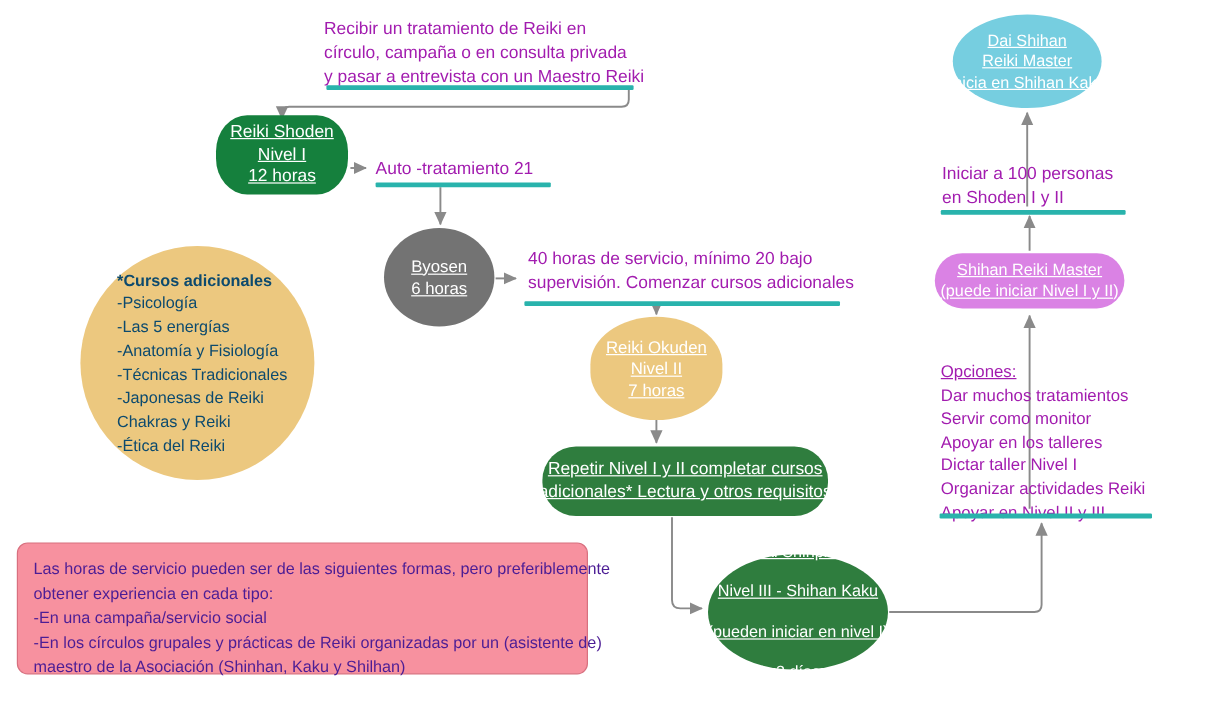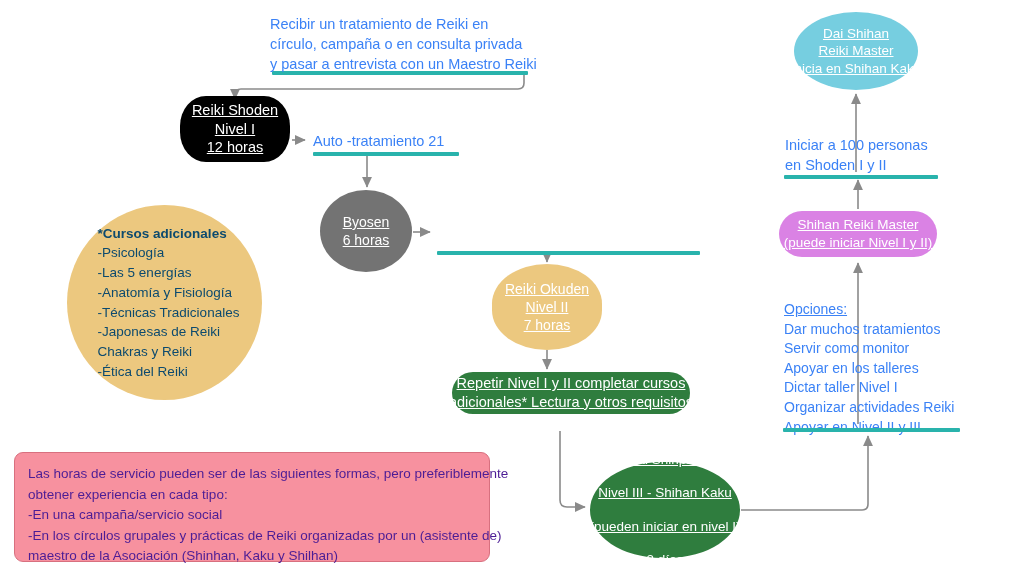--- a/index.html
+++ b/index.html
@@ -20,35 +20,35 @@
     text-align:right;
     color:#ffffff;
     line-height:1.30;
     box-sizing:border-box;
     text-decoration:underline;
   }
   .node span{display:block;white-space:nowrap;}
 
   .n-shoden{
     left:180px;top:96px;width:110px;height:66px;
-    background:#000000;border-radius:26px/30px;
+    background:#15803d;border-radius:26px/30px;
     font-size:14.5px;
   }
   .n-byosen{
     left:320px;top:190px;width:92px;height:82px;
     background:#737373;border-radius:50%;
     font-size:14px;
   }
   .n-okuden{
     left:492px;top:264px;width:110px;height:86px;
     background:#ecc87f;border-radius:50%/46%;
     font-size:14px;
   }
   .n-repetir{
-    left:452px;top:372px;width:238px;height:42px;
+    left:452px;top:372px;width:238px;height:58px;
     background:#2f7d3e;border-radius:28px;
     font-size:14.5px;
   }
   .n-shinpiden{
     left:590px;top:462px;width:150px;height:96px;
     background:#2f7d3e;border-radius:48%/50%;
     font-size:13.5px;line-height:1.34;gap:15px;
   }
   .n-shihan{
     left:779px;top:211px;width:158px;height:46px;
@@ -56,21 +56,21 @@
     font-size:13.5px;
   }
   .n-daishihan{
     left:794px;top:12px;width:124px;height:78px;
     background:#76cee0;border-radius:50%;
     font-size:13.5px;
   }
 
   .lbl{
     position:absolute;
-    color:#3b82f6;
+    color:#a21caf;
     line-height:1.38;
     white-space:nowrap;
   }
   .lbl span{display:block;}
   .bar{position:absolute;background:#29b3ac;height:4px;border-radius:1px;}
 
   .l-recibir{left:270px;top:14px;font-size:14.5px;}
   .b-recibir{left:272px;top:71px;width:256px;}
 
   .l-auto{left:313px;top:131px;font-size:14.5px;}
@@ -150,20 +150,24 @@
   <div class="lbl l-auto">
     <span>Auto -tratamiento 21</span>
   </div>
 
   <div class="node n-byosen">
     <span>Byosen</span>
     <span>6 horas</span>
   </div>
 
   <div class="bar b-40h"></div>
+  <div class="lbl l-40h">
+    <span>40 horas de servicio, mínimo 20 bajo</span>
+    <span>supervisión. Comenzar cursos adicionales</span>
+  </div>
 
   <div class="node n-okuden">
     <span>Reiki Okuden</span>
     <span>Nivel II</span>
     <span>7 horas</span>
   </div>
 
   <div class="node n-repetir">
     <span>Repetir Nivel I y II completar cursos</span>
     <span>adicionales* Lectura y otros requisitos</span>

